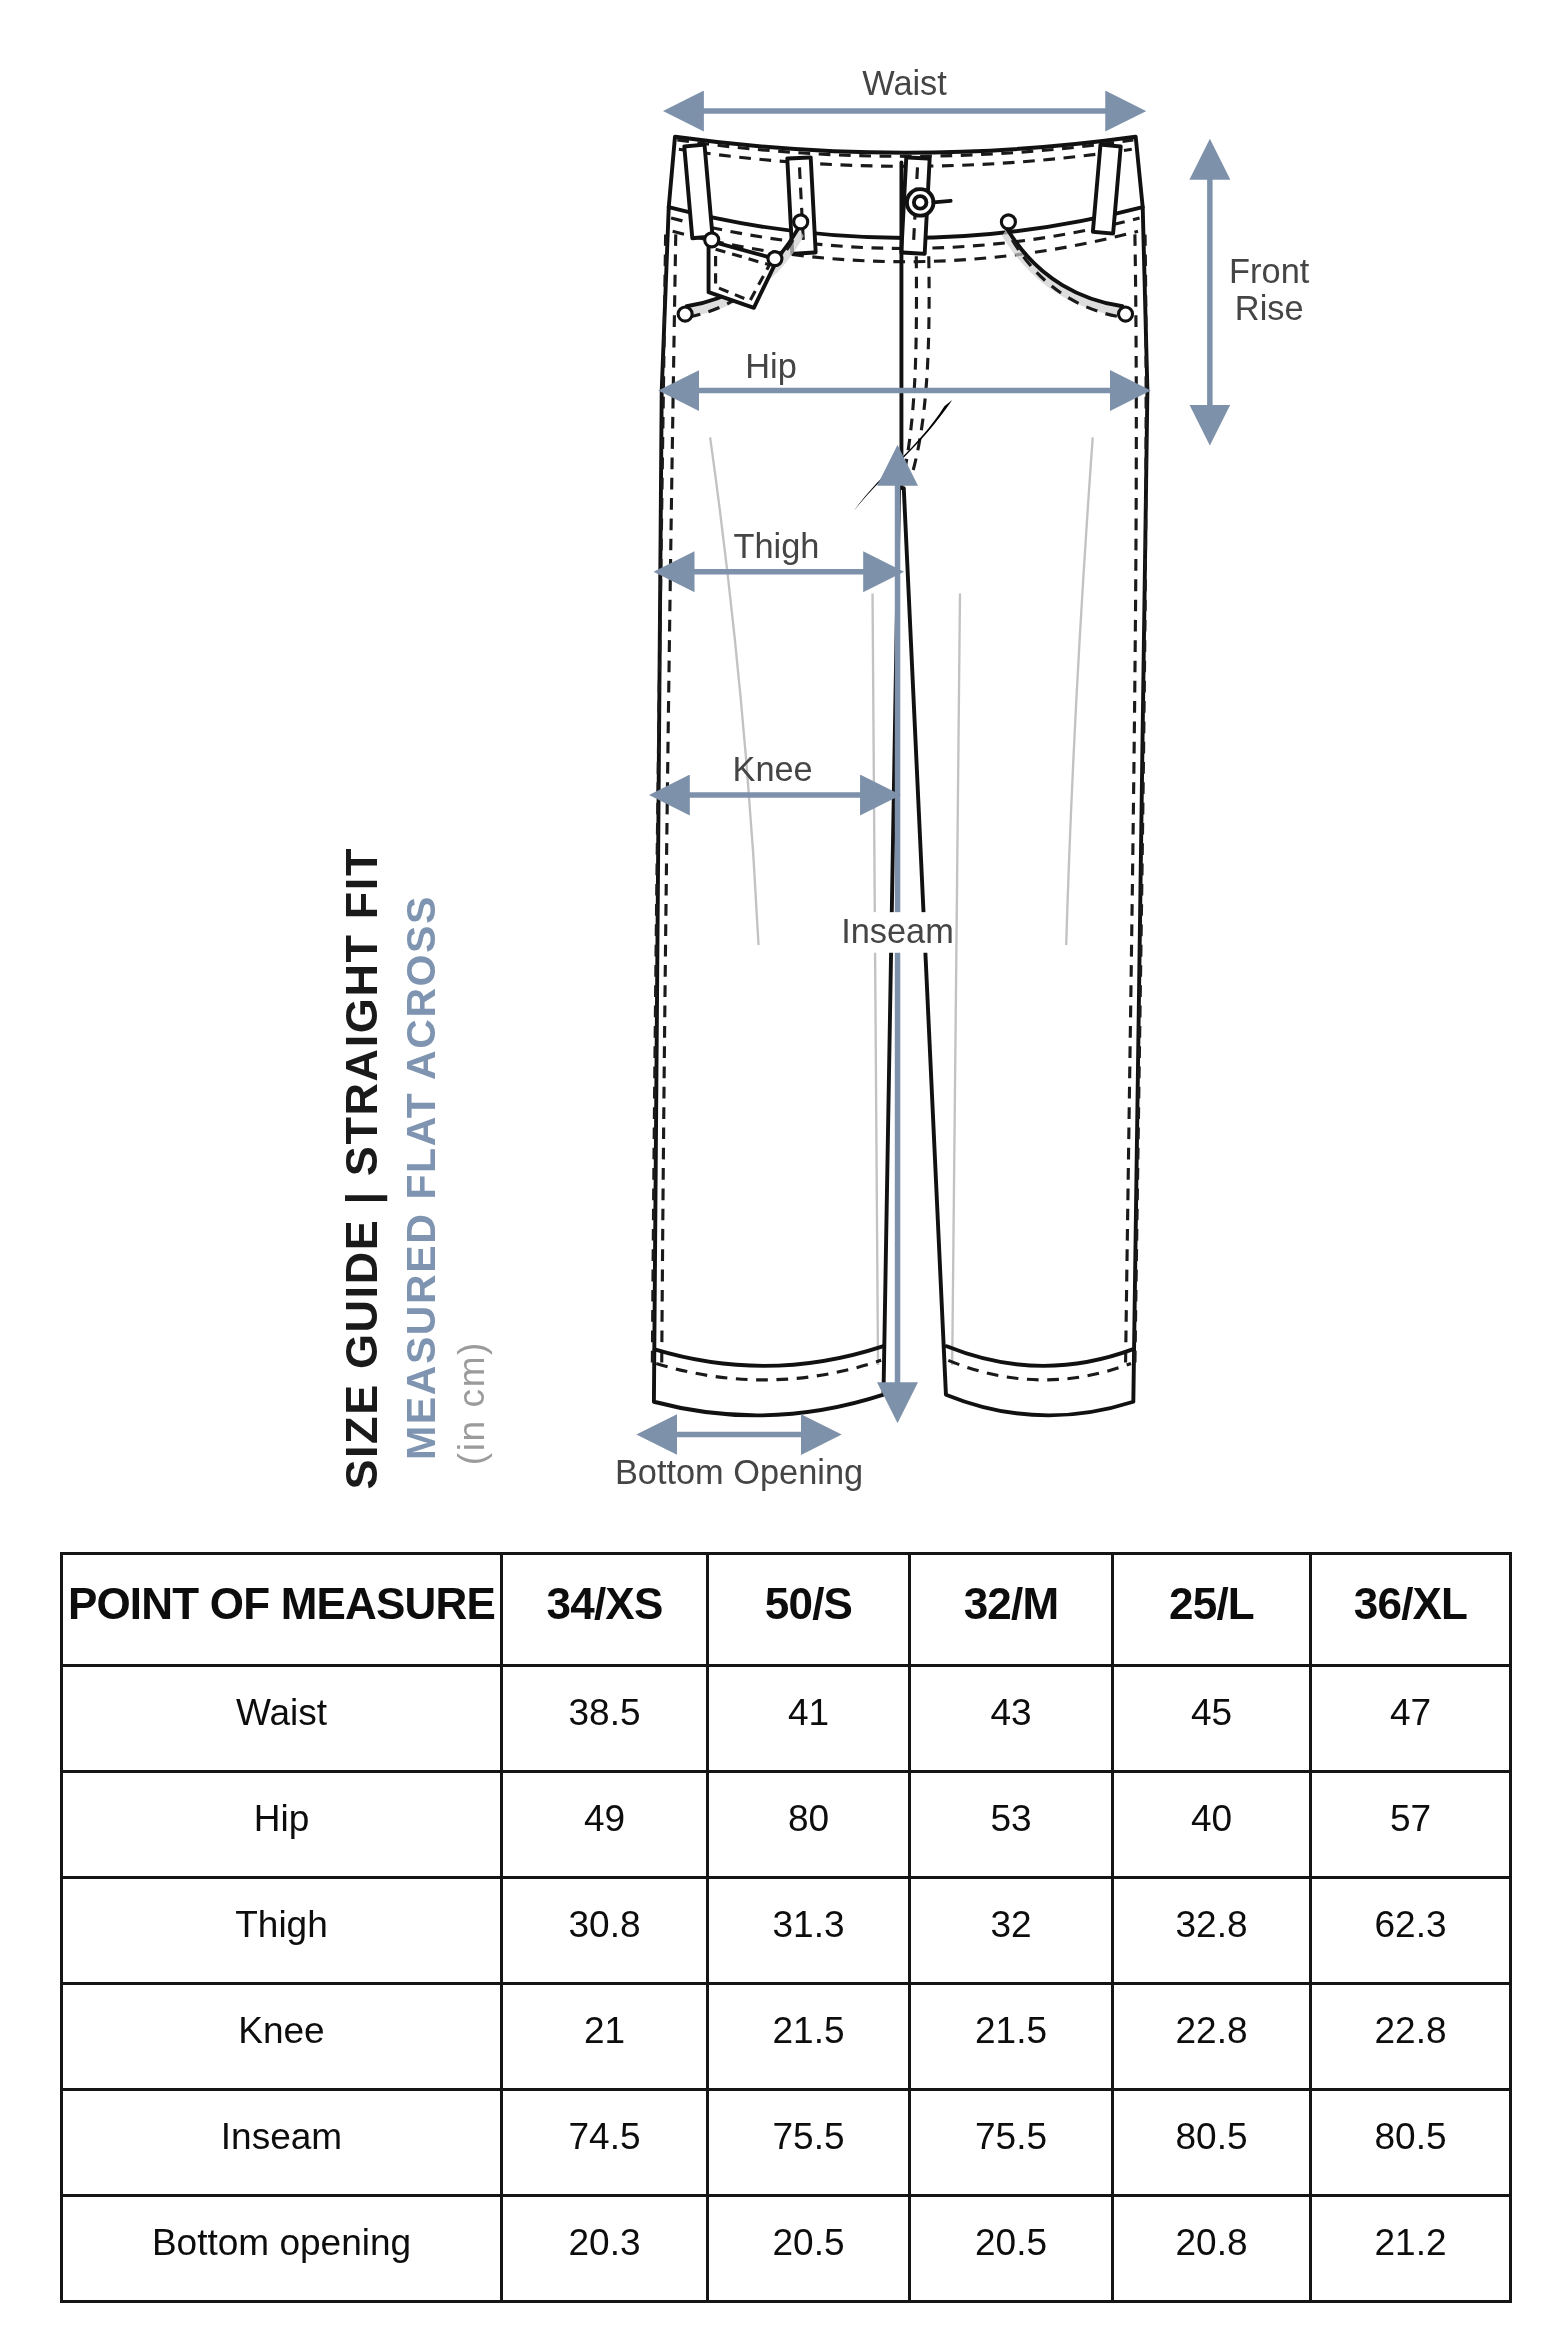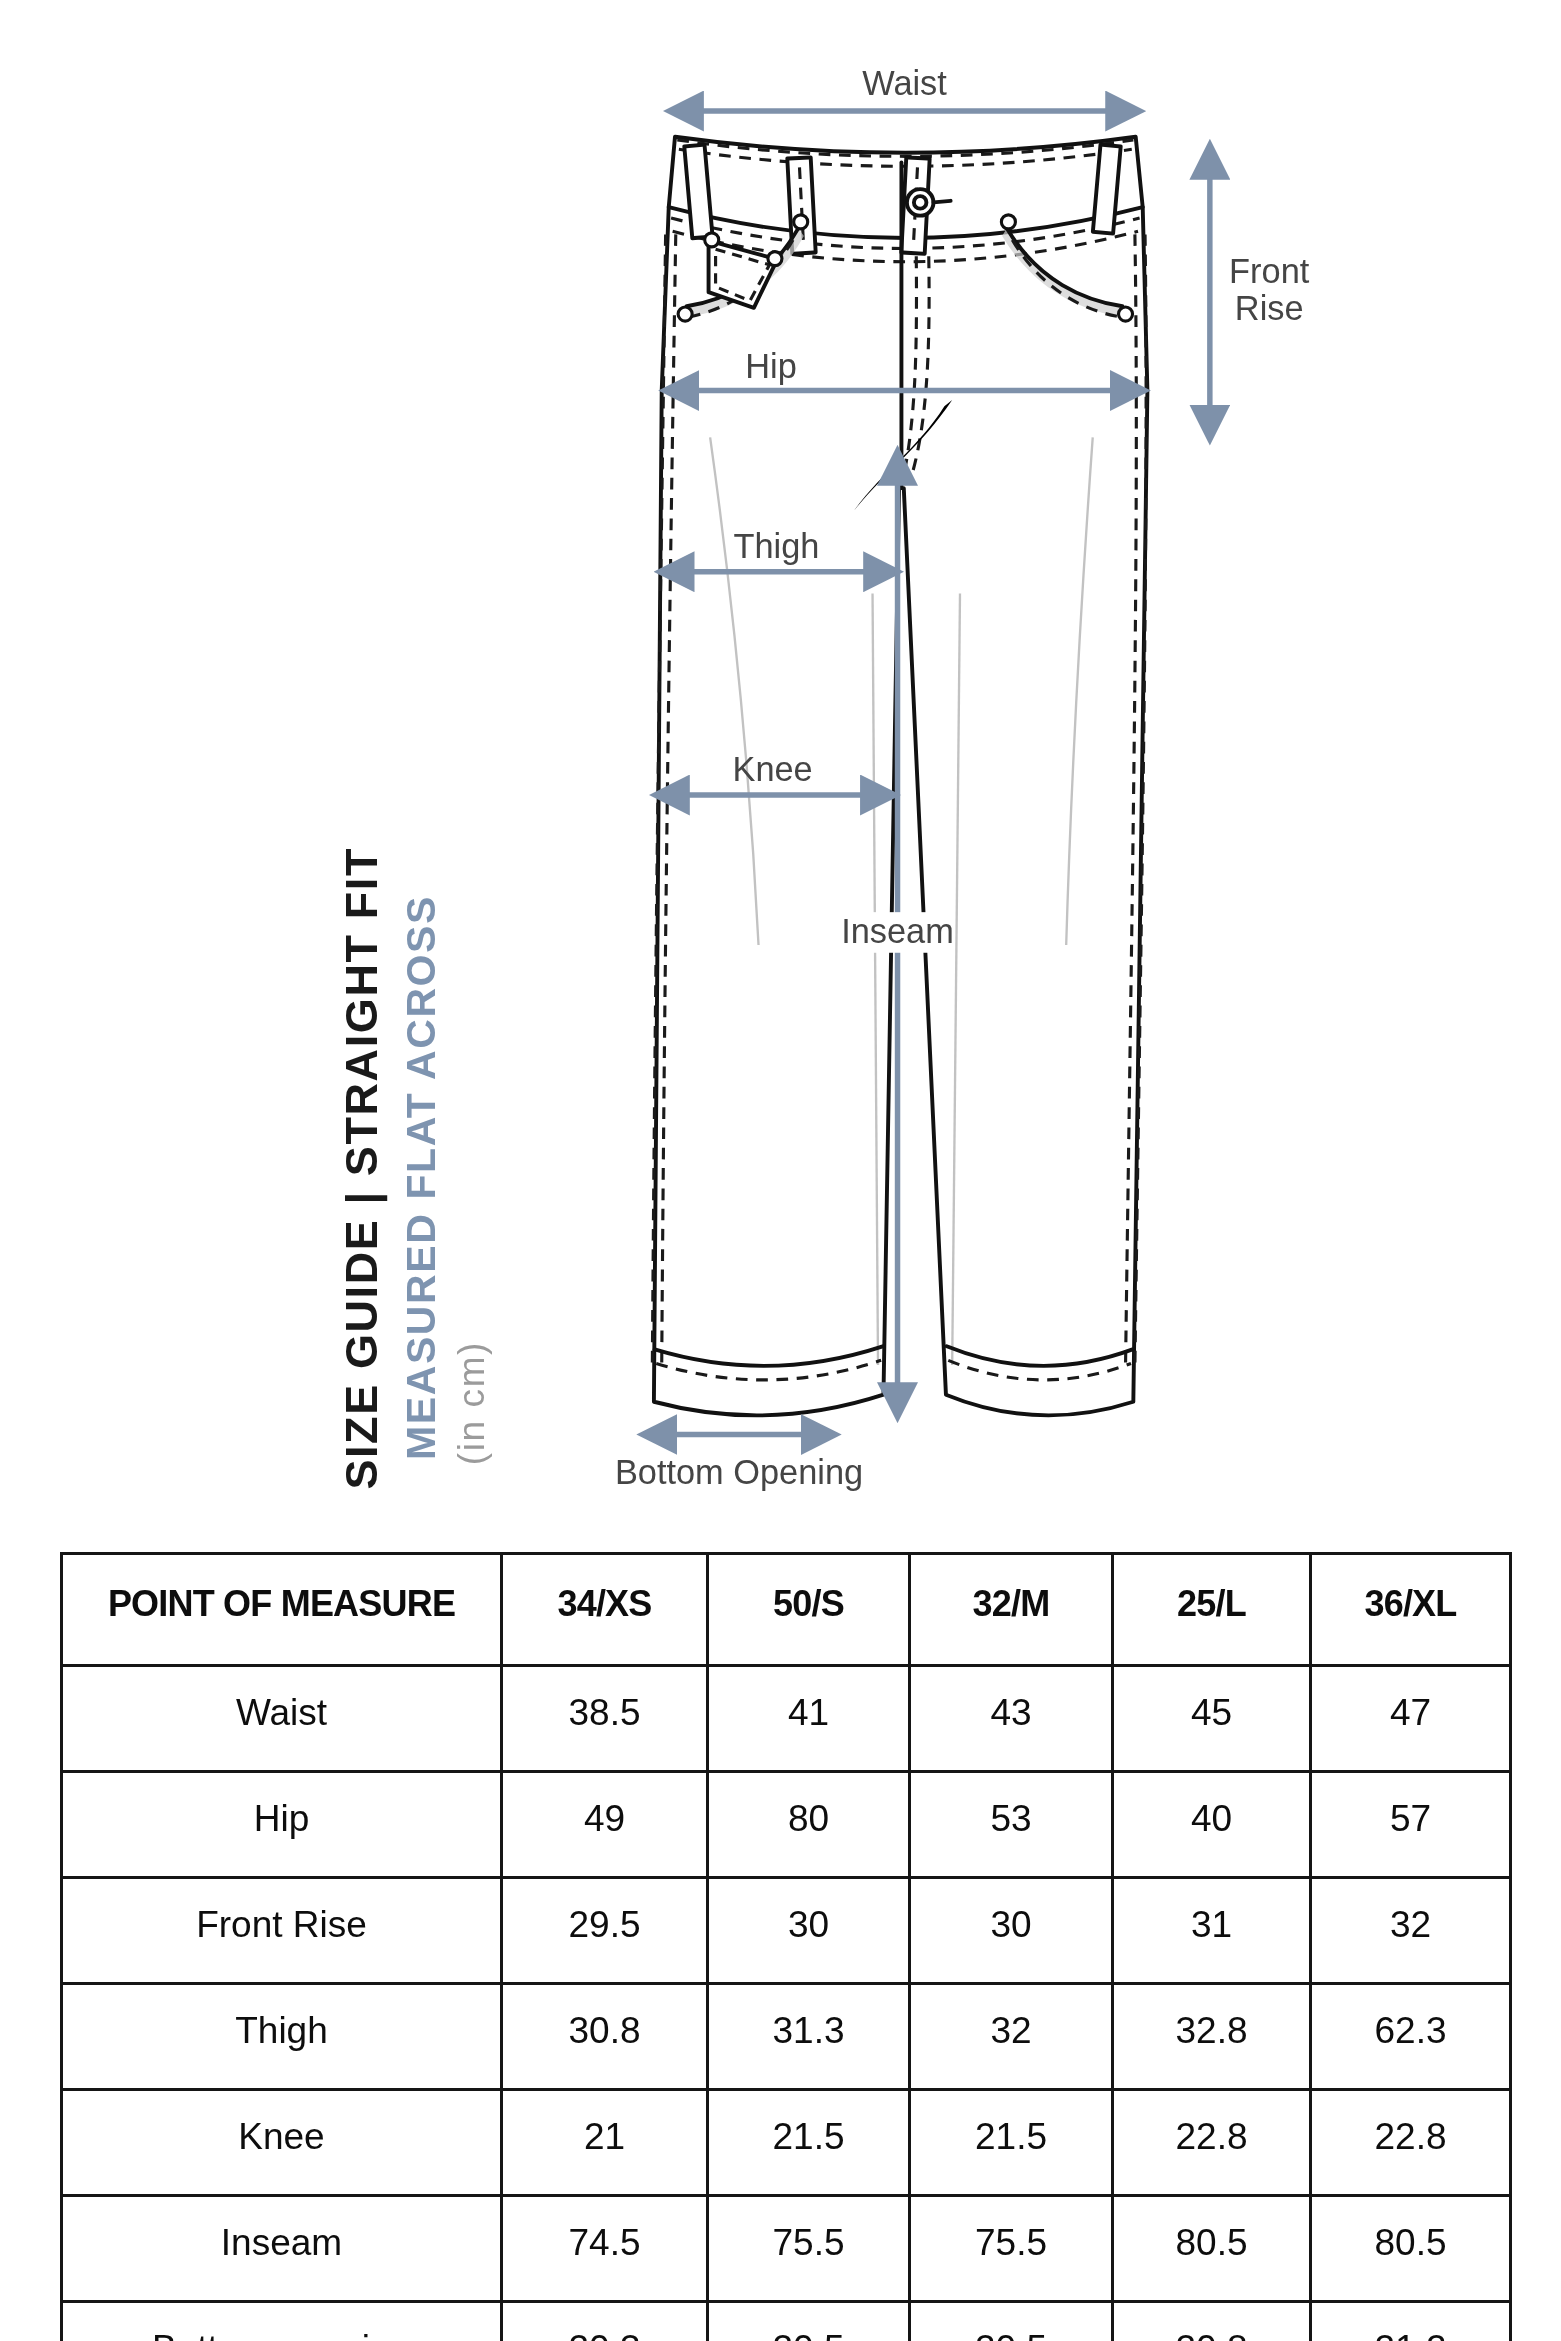--- a/index.html
+++ b/index.html
@@ -33,21 +33,21 @@
     position:absolute;left:60px;top:1552px;
     border-collapse:collapse;table-layout:fixed;
     width:1449px;
   }
   table.size th,table.size td{
     border:3.9px solid #151515;
     text-align:center;vertical-align:middle;
     padding:0 3.1px 11px 3.1px;
     color:#0d0d0d;
   }
-  table.size th{height:98px;font-size:36px;font-weight:bold;letter-spacing:-0.8px;}
+  table.size th{height:98px;font-size:44px;font-weight:bold;letter-spacing:-0.8px;}
   table.size td{height:92px;font-size:37px;font-weight:normal;}
 </style>
 </head>
 <body>
 
 <div class="page">
 
   <div class="vtext l1">SIZE GUIDE | STRAIGHT FIT</div>
   <div class="vtext l2">MEASURED FLAT ACROSS</div>
   <div class="vtext l3">(in cm)</div>
@@ -207,28 +207,20 @@
       </tr>
       <tr>
         <td>Hip</td>
         <td>49</td>
         <td>80</td>
         <td>53</td>
         <td>40</td>
         <td>57</td>
       </tr>
       <tr>
-        <td>Front Rise</td>
-        <td>29.5</td>
-        <td>30</td>
-        <td>30</td>
-        <td>31</td>
-        <td>32</td>
-      </tr>
-      <tr>
         <td>Thigh</td>
         <td>30.8</td>
         <td>31.3</td>
         <td>32</td>
         <td>32.8</td>
         <td>62.3</td>
       </tr>
       <tr>
         <td>Knee</td>
         <td>21</td>

